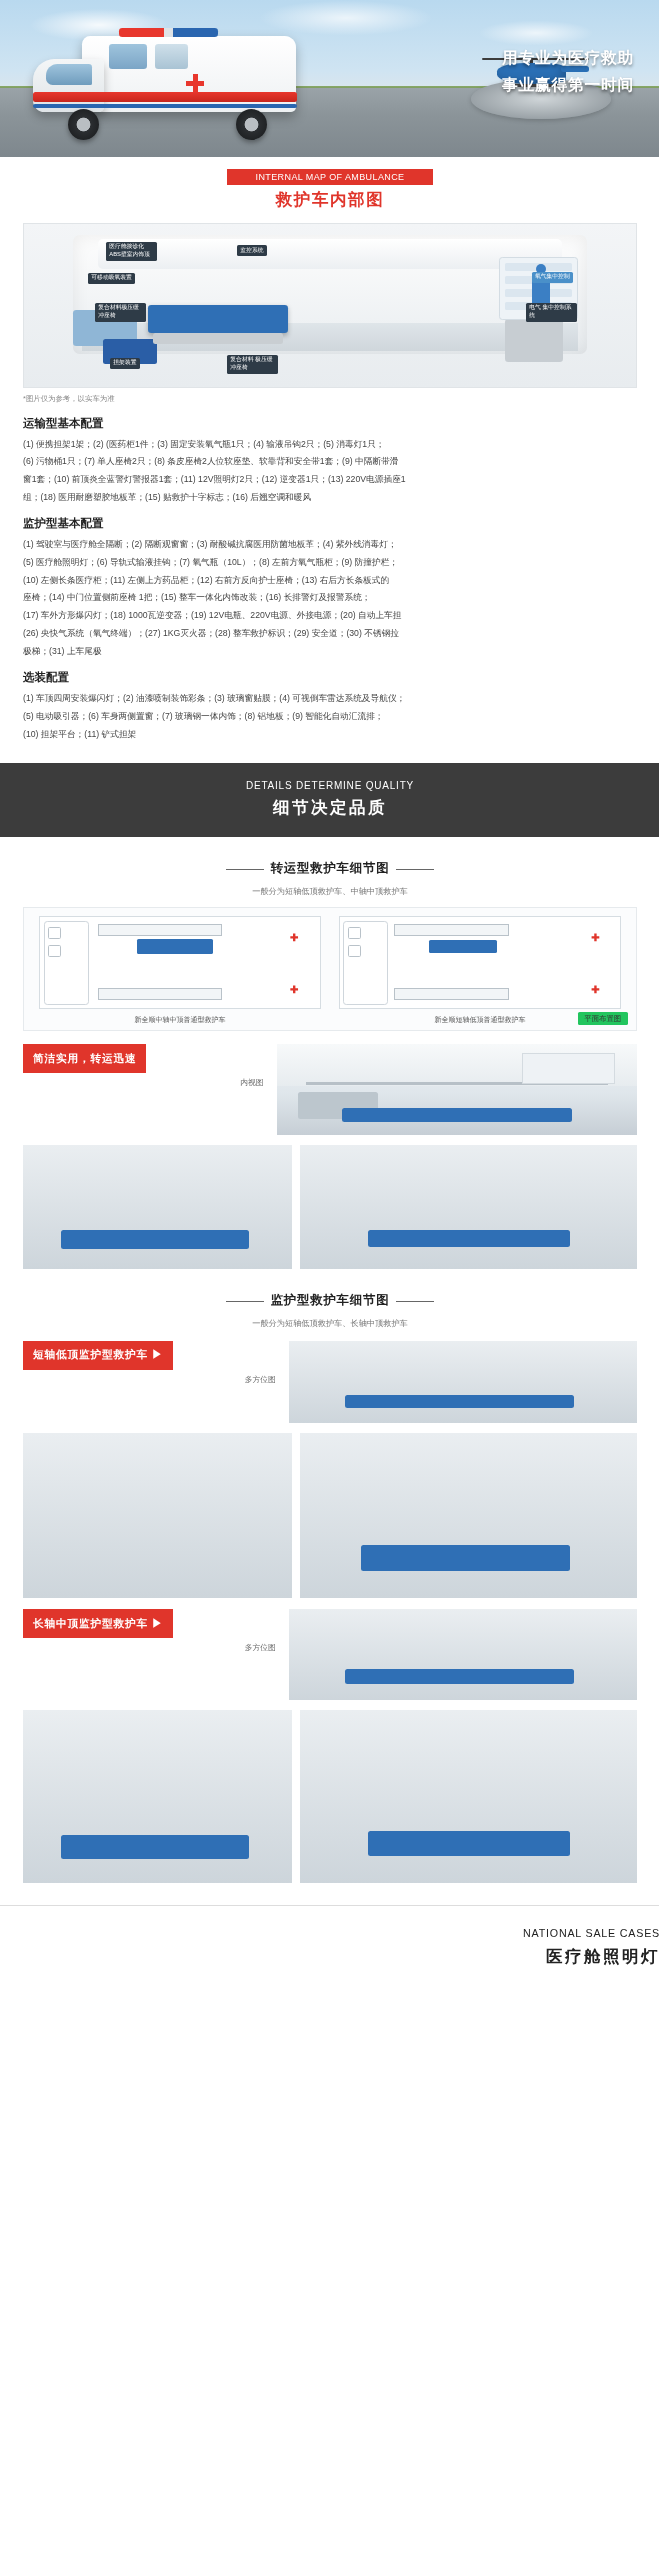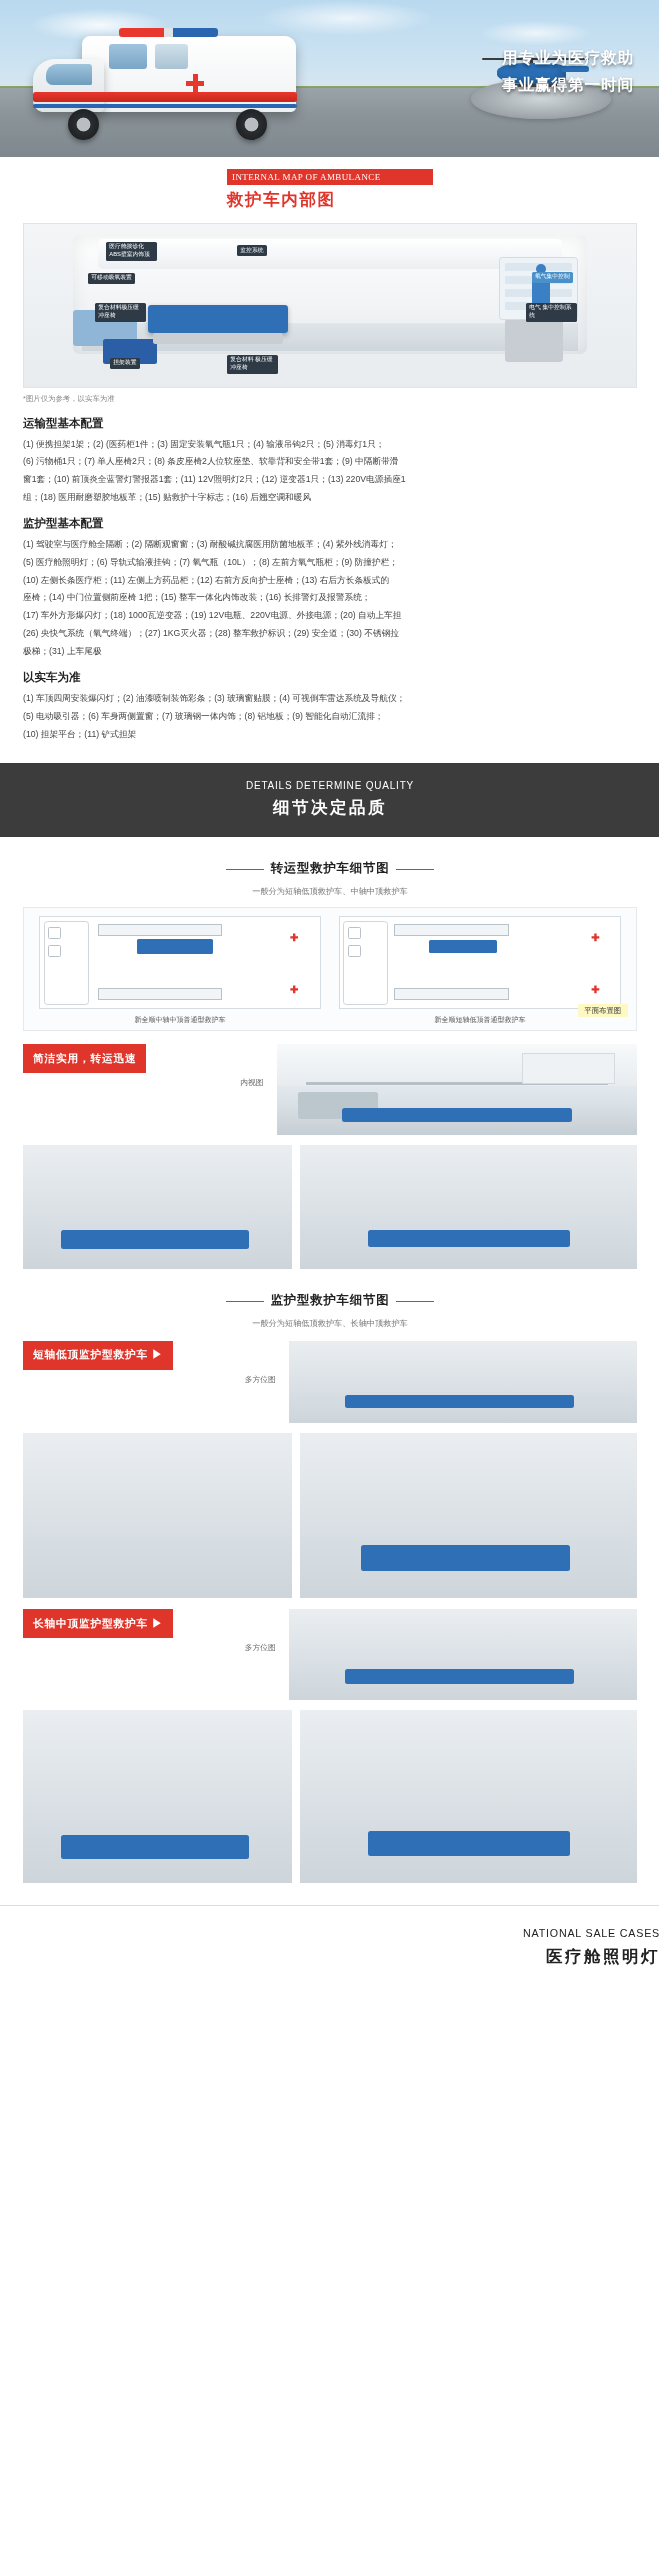--- a/index.html
+++ b/index.html
@@ -127,21 +127,21 @@
   .hero-copy .l1, .hero-copy .l2 {
     font-size:15.7px; font-weight:bold; letter-spacing:0.8px;
     text-shadow: 0 1.6px 3.3px rgba(0,0,0,.45);
     line-height:1.7;
   }
 
   
   .sec-title-red {
     margin: 11.5px auto 0;
     width: 206px;
-    font-family:Liberation Serif, serif;
+    text-align:center;
   }
   .sec-title-red .en {
     background:#e0352b; color:#fff; font-size:9px; letter-spacing:0.4px;
     padding:3.3px 5px;
   }
   .sec-title-red .cn {
     color:#e0352b; font-size:16.5px; font-weight:bold; margin-top:4.1px;
     letter-spacing:1.6px;
   }
 
@@ -250,21 +250,21 @@
   .fp-seat { position:absolute; width:13px;height:11.5px;border:0.8px solid #b9c2c9; border-radius:1.6px; }
   .fp-cot { position:absolute; background:#2f6fb5; border-radius:1.6px; }
   .fp-bench { position:absolute; border:0.8px solid #b9c2c9; background:#f2f5f7; }
   .fp-cross { position:absolute; color:#e0352b; font-size:10px; font-weight:bold; }
   .fp-cap {
     position:absolute; bottom:5px; font-size:7px; color:#555; text-align:center; width:46%;
   }
   .fp-cap.l { left:2.5%; }
   .fp-cap.r { right:2.5%; }
   .fp-badge {
-    position:absolute; right:8.2px; bottom:13px; background:#fef9c3; color:#333;
+    position:absolute; right:8.2px; bottom:5px; background:#22c55e; color:#333;
     font-size:7.4px; padding:1.6px 6.6px; border-radius:1.6px;
   }
 
   
   .photo-row { margin:13px 23px 0; display:flex; gap:8.2px; align-items:stretch; }
   .tag-box { width:40%; position:relative; }
   .tag-red {
     display:inline-block; background:#e0352b; color:#fff; font-weight:bold;
     font-size:10.7px; padding:7.4px 10px; letter-spacing:0.8px;
   }
@@ -397,21 +397,21 @@
     <p>(1) 驾驶室与医疗舱全隔断；(2) 隔断观窗窗；(3) 耐酸碱抗腐医用防菌地板革；(4) 紫外线消毒灯；</p>
     <p>(5) 医疗舱照明灯；(6) 导轨式输液挂钩；(7) 氧气瓶（10L）；(8) 左前方氧气瓶柜；(9) 防撞护栏；</p>
     <p>(10) 左侧长条医疗柜；(11) 左侧上方药品柜；(12) 右前方反向护士座椅；(13) 右后方长条板式的</p>
     <p>座椅；(14) 中门位置侧前座椅 1把；(15) 整车一体化内饰改装；(16) 长排警灯及报警系统；</p>
     <p>(17) 车外方形爆闪灯；(18) 1000瓦逆变器；(19) 12V电瓶、220V电源、外接电源；(20) 自动上车担</p>
     <p>(26) 央快气系统（氧气终端）；(27) 1KG灭火器；(28) 整车救护标识；(29) 安全道；(30) 不锈钢拉</p>
     <p>极梯；(31) 上车尾极</p>
   </div>
 
   <div class="spec">
-    <h3>以实车为准</h3>
+    <h3>选装配置</h3>
     <p>(1) 车顶四周安装爆闪灯；(2) 油漆喷制装饰彩条；(3) 玻璃窗贴膜；(4) 可视倒车雷达系统及导航仪；</p>
     <p>(5) 电动吸引器；(6) 车身两侧置窗；(7) 玻璃钢一体内饰；(8) 铝地板；(9) 智能化自动汇流排；</p>
     <p>(10) 担架平台；(11) 铲式担架</p>
   </div>
 
   <div class="dark-banner">
     <div class="en">DETAILS DETERMINE QUALITY</div>
     <div class="cn">细节决定品质</div>
   </div>
 

